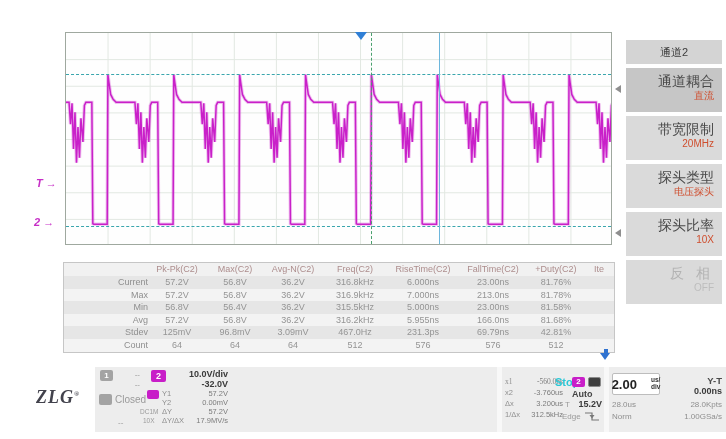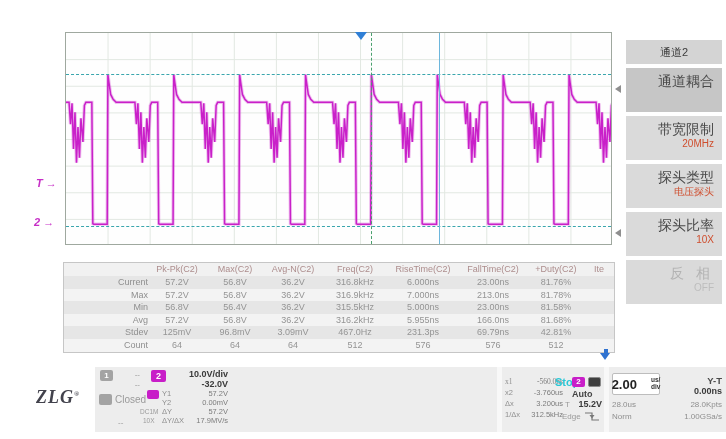--- a/index.html
+++ b/index.html
@@ -181,20 +181,21 @@
   <div class="scroll-arrow">
     <div class="stem"></div>
     <div class="tri"></div>
   </div>
 
   <div class="menu-title">通道2</div>
   <div class="menu-items" id="menu-items">
       <div class="menu-item selected">
         <div class="arrow"></div>
         <div class="mi-label">通道耦合</div>
+        <div class="mi-value">直流</div>
       </div>
       <div class="menu-item">
         <div class="mi-label">带宽限制</div>
         <div class="mi-value">20MHz</div>
       </div>
       <div class="menu-item">
         <div class="mi-label">探头类型</div>
         <div class="mi-value">电压探头</div>
       </div>
       <div class="menu-item">

